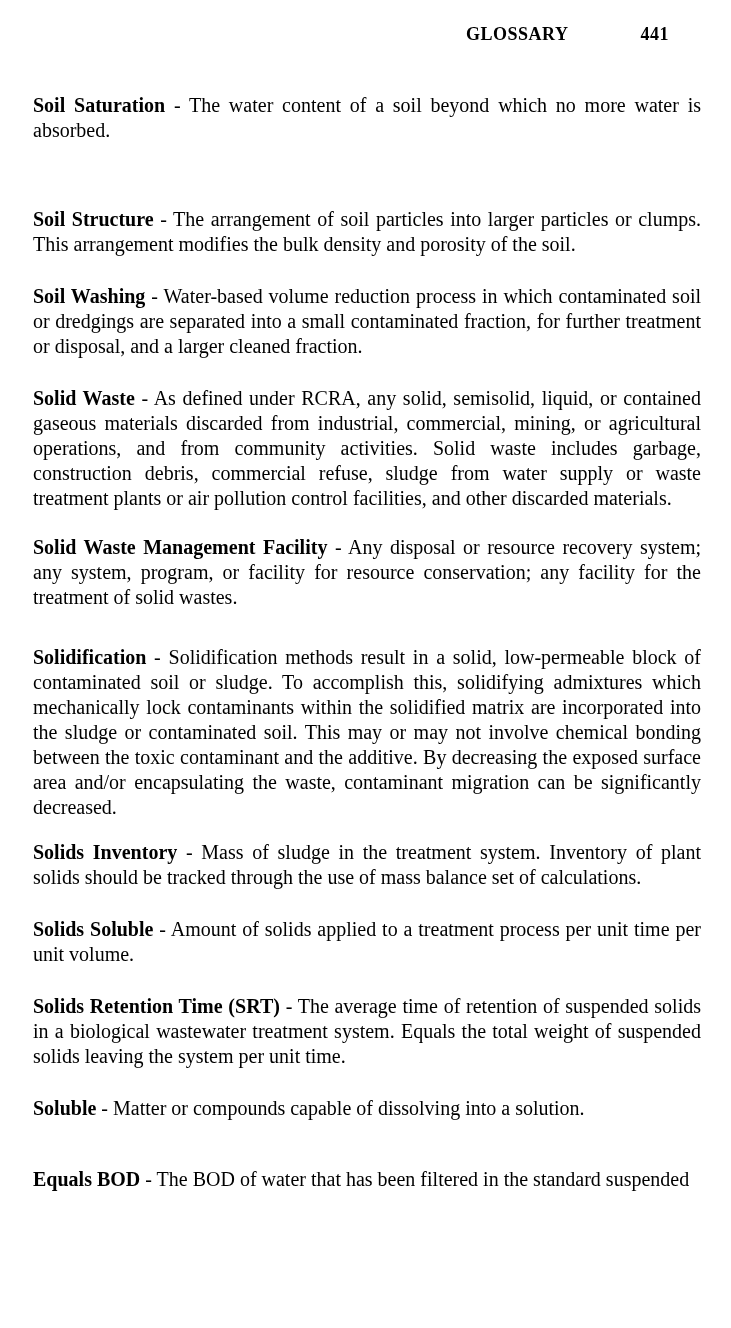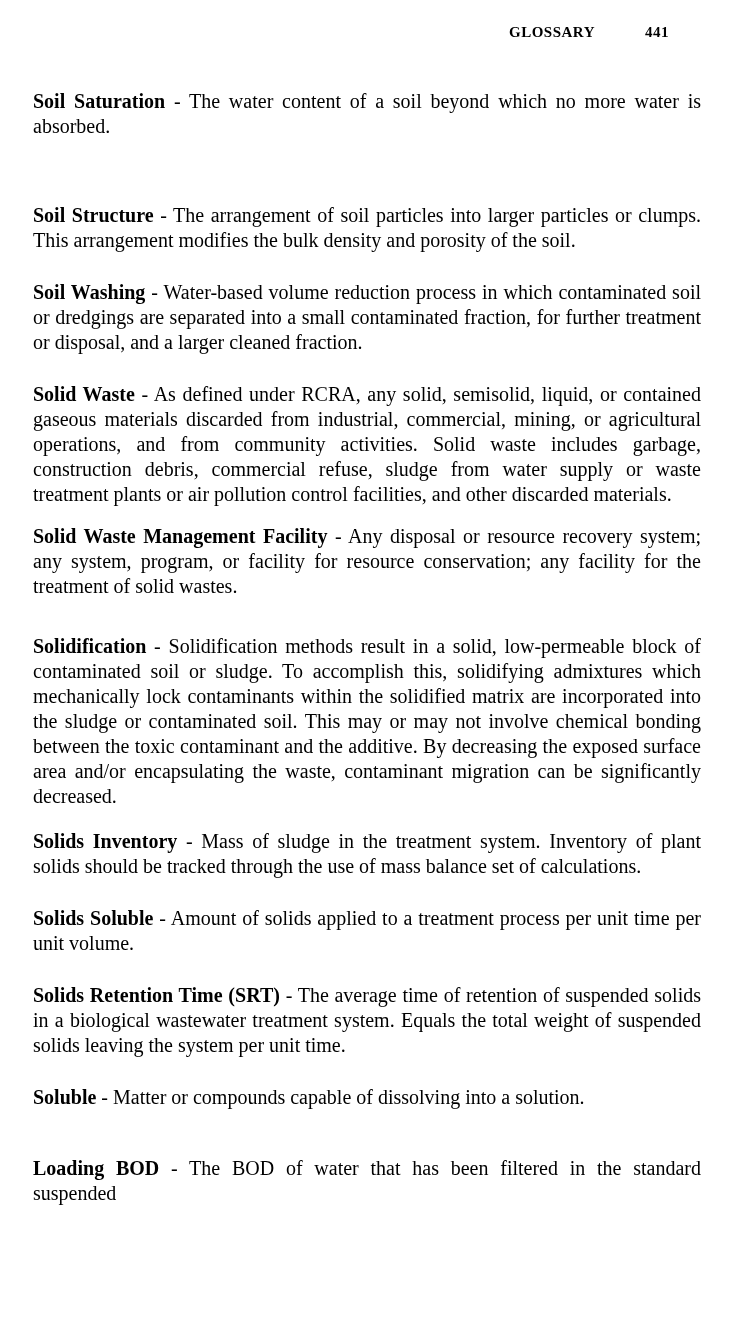--- a/index.html
+++ b/index.html
@@ -16,37 +16,37 @@
     box-sizing: border-box;
     padding: 24px 30px 0 33px;
     font-family: "Liberation Serif", serif;
     color: #000000;
     overflow: hidden;
   }
   .page-header {
     display: flex;
     justify-content: flex-end;
     align-items: baseline;
-    gap: 50px;
-    font-size: 15px;
+    gap: 72px;
+    font-size: 18px;
     font-weight: bold;
     padding-right: 32px;
     letter-spacing: 0.5px;
   }
   .entries {
     margin-top: 48px;
   }
   .entry {
     font-size: 20px;
     line-height: 25px;
     text-align: justify;
     margin: 0 0 27px 0;
   }
   .entry:nth-child(1)  { margin-bottom: 64px; }
-  .entry:nth-child(4)  { margin-bottom: 17px; }
+  .entry:nth-child(4)  { margin-bottom: 24px; }
   .entry:nth-child(5)  { margin-bottom: 35px; }
   .entry:nth-child(6)  { margin-bottom: 20px; }
   .entry:nth-child(10) { margin-bottom: 46px; }
   .term {
     font-weight: bold;
   }
 </style>
 </head>
 <body>
 
@@ -69,15 +69,15 @@
   <p class="entry"><b class="term">Solidification</b><span> - Solidification methods result in a solid, low-permeable block of contaminated soil or sludge. To accomplish this, solidifying admixtures which mechanically lock contaminants within the solidified matrix are incorporated into the sludge or contaminated soil. This may or may not involve chemical bonding between the toxic contaminant and the additive. By decreasing the exposed surface area and/or encapsulating the waste, contaminant migration can be significantly decreased.</span></p>
 
   <p class="entry"><b class="term">Solids Inventory</b><span> - Mass of sludge in the treatment system. Inventory of plant solids should be tracked through the use of mass balance set of calculations.</span></p>
 
   <p class="entry"><b class="term">Solids Soluble</b><span> - Amount of solids applied to a treatment process per unit time per unit volume.</span></p>
 
   <p class="entry"><b class="term">Solids Retention Time (SRT)</b><span> - The average time of retention of suspended solids in a biological wastewater treatment system. Equals the total weight of suspended solids leaving the system per unit time.</span></p>
 
   <p class="entry"><b class="term">Soluble</b><span> - Matter or compounds capable of dissolving into a solution.</span></p>
 
-  <p class="entry"><b class="term">Loading BOD</b><span> - The BOD of water that has been filtered in the standard suspended</span></p>
+  <p class="entry"><b class="term">Equals BOD</b><span> - The BOD of water that has been filtered in the standard suspended</span></p>
 </div>
 </div>
 
 </body></html>

